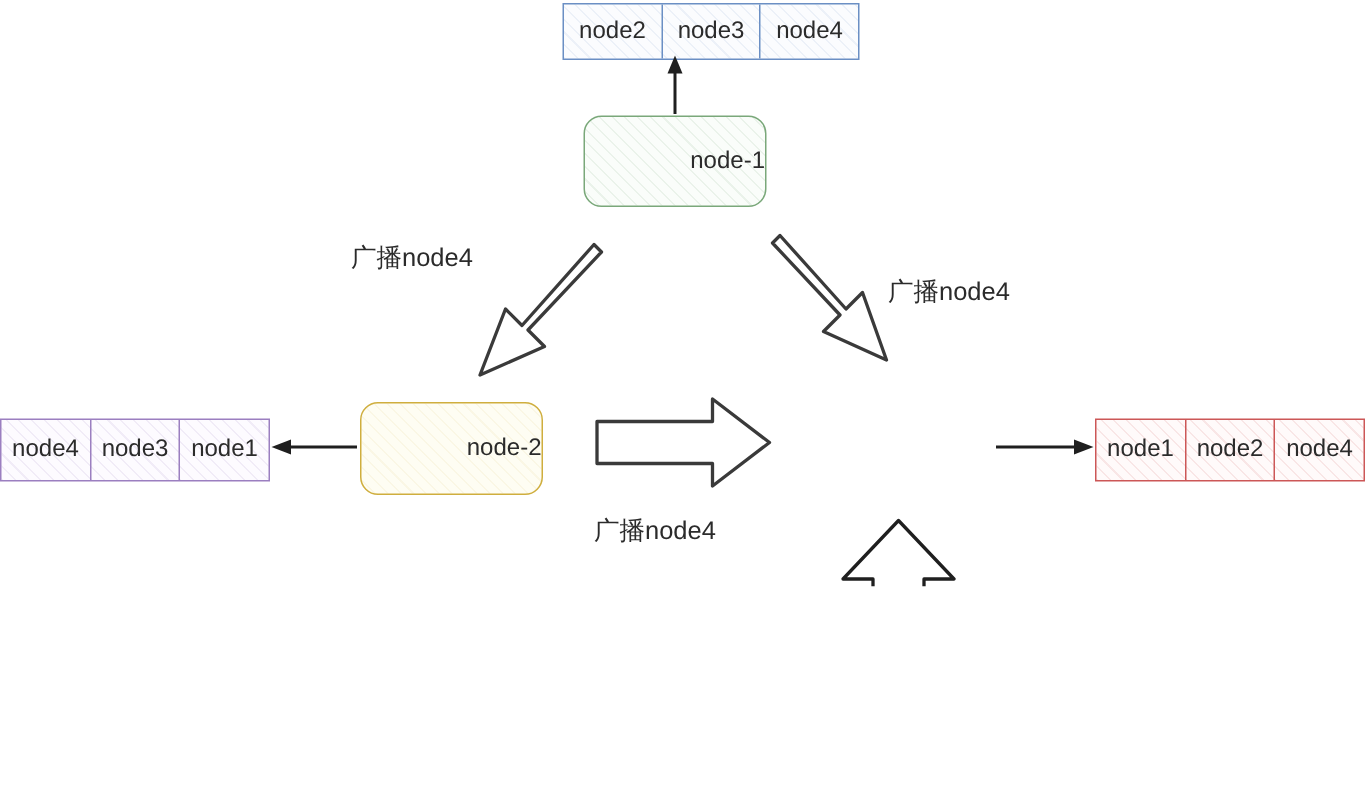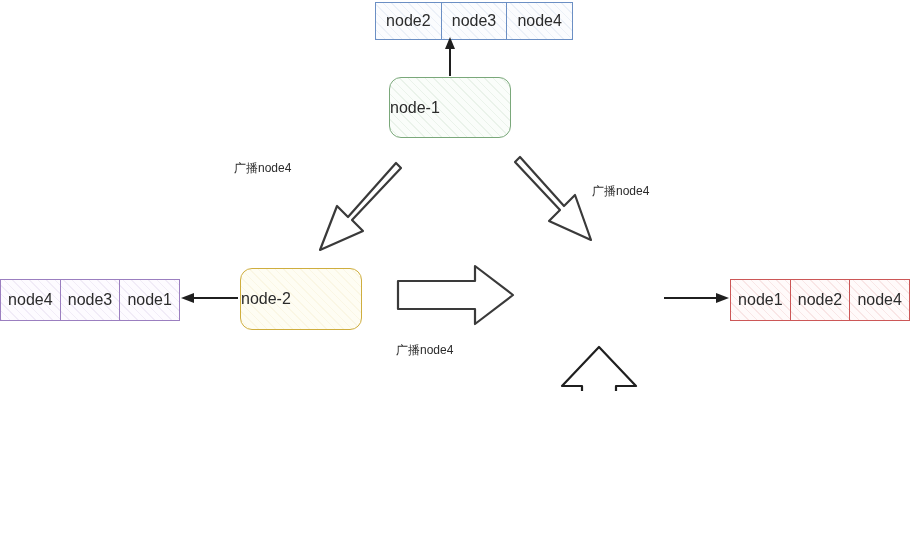--- a/index.html
+++ b/index.html
@@ -64,21 +64,21 @@
       rgba(255,255,255,0) 6px);
     background-color: #fffafa; }
   .tbl.red .cell { border-right-color: #cc5757; }
 
   
   .nodebox {
     position: absolute;
     box-sizing: border-box;
     display: flex;
     align-items: center;
-    justify-content: flex-start;
+    justify-content: flex-end;
     border-radius: 12px;
     font-size: 16px;
     color: #2b2b2b;
     border: 1.8px solid #7aa87a;
     background-color: #fafdfa;
     background-image: repeating-linear-gradient(
       45deg,
       rgba(122,168,122,0.12) 0px,
       rgba(122,168,122,0.12) 1px,
       rgba(255,255,255,0) 1px,
@@ -101,21 +101,21 @@
     background-image: repeating-linear-gradient(
       45deg,
       rgba(107,143,196,0.12) 0px,
       rgba(107,143,196,0.12) 1px,
       rgba(255,255,255,0) 1px,
       rgba(255,255,255,0) 6px);
   }
 
   .label {
     position: absolute;
-    font-size: 12px;
+    font-size: 17px;
     color: #2b2b2b;
     white-space: nowrap;
   }
   .cmdtext {
     position: absolute;
     font-size: 14.5px;
     color: #1f1f1f;
     white-space: nowrap;
   }
 

